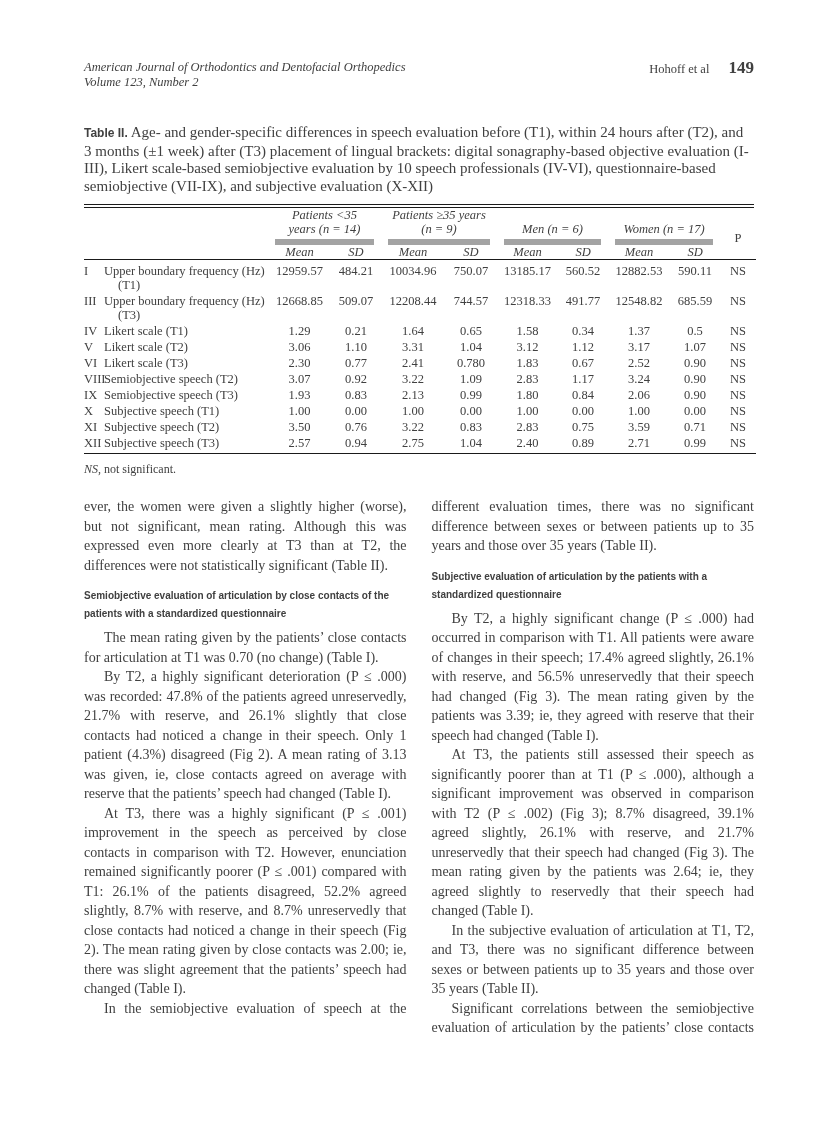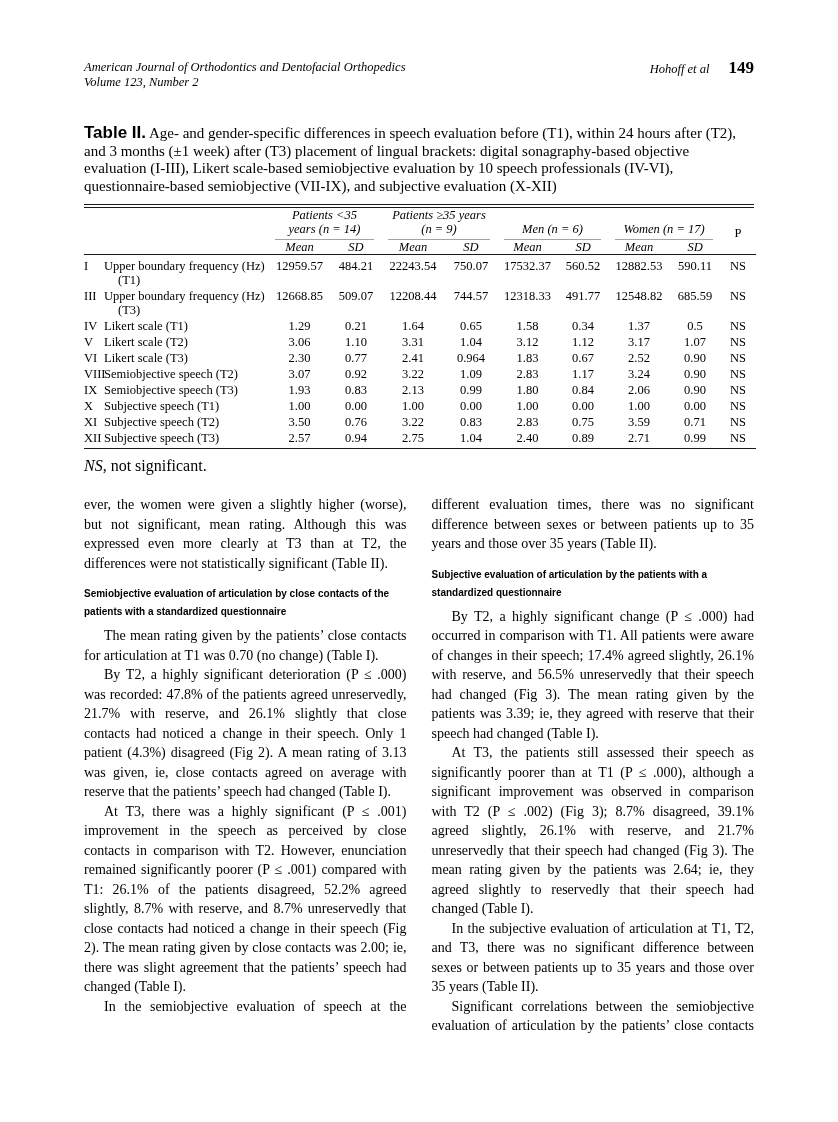--- a/index.html
+++ b/index.html
@@ -5,47 +5,47 @@
   html, body { margin: 0; padding: 0; background: #e8e8e8; }
   .page {
     position: relative;
     width: 838px;
     height: 1122px;
     margin: 0 auto;
     background: #ffffff;
     box-sizing: border-box;
     padding: 60px 84px 0 84px;
     font-family: "Liberation Serif", serif;
-    color: #000000;
+    color: #404040;
     overflow: hidden;
   }
   
   .running-head {
     display: flex;
     justify-content: space-between;
     align-items: flex-start;
     font-size: 12.5px;
     line-height: 15px;
   }
   .rh-left { font-style: italic; }
   .rh-right { white-space: nowrap; }
-  .rh-authors { font-style: italic; }
+  .rh-authors { }
   .rh-page { font-weight: bold; font-style: normal; margin-left: 16px; font-size: 17px; }
 
   
   .caption {
     margin-top: 34px;
     font-size: 15px;
     line-height: 17.5px;
     text-align: left;
   }
   .caption .tlabel {
     font-family: "Liberation Sans", sans-serif;
     font-weight: bold;
-    font-size: 17px;
+    font-size: 12px;
   }
 
   .rule-double {
     margin-top: 9px;
     height: 2px;
     border-top: 1px solid #1a1a1a;
     border-bottom: 1px solid #1a1a1a;
   }
 
   
@@ -56,35 +56,35 @@
     font-size: 12.5px;
     line-height: 14px;
   }
   table.results thead { border-bottom: 1.5px solid #1a1a1a; }
   table.results tbody { border-bottom: 1.5px solid #1a1a1a; }
   table.results th { font-weight: normal; padding: 0; vertical-align: bottom; }
   .group-cell { padding-top: 7px; }
   .group-head {
     font-style: italic;
     text-align: center;
-    border-bottom: 1px solid #a3a3a3;
+    border-bottom: 6px solid #a3a3a3;
     padding: 0 2px 3px 2px;
     margin: 0 7px;
   }
   .p-head { text-align: center; padding-bottom: 5px; font-size: 12.5px; }
   .sub { text-align: center; font-style: italic; padding: 5px 0 6px 0; margin-top: 43px; }
   table.results tbody td { padding: 1px 0; vertical-align: top; }
   table.results tbody tr:first-child td { padding-top: 4px; }
   table.results tbody tr:last-child td { padding-bottom: 3px; }
   td.roman { text-align: left; padding-left: 1px; }
   td.lbl { padding-left: 14px; text-indent: -14px; padding-right: 4px; }
   td.num { text-align: center; }
   td.pcol { text-align: center; }
 
-  .footnote { margin-top: 8px; font-size: 16px; }
+  .footnote { margin-top: 8px; font-size: 12px; }
   .footnote .abbr { font-style: italic; }
 
   
   .columns {
     display: flex;
     gap: 25px;
     margin-top: 20px;
     font-size: 14px;
     line-height: 19.5px;
     text-align: justify;
@@ -167,23 +167,23 @@
           <th class="sub">SD</th>
           <th></th>
         </tr>
       </thead>
     <tbody>
         <tr>
           <td class="roman">I</td>
           <td class="lbl">Upper boundary frequency (Hz) (T1)</td>
           <td class="num">12959.57</td>
           <td class="num">484.21</td>
-          <td class="num">22243.54</td>
+          <td class="num">10034.96</td>
           <td class="num">750.07</td>
-          <td class="num">17532.37</td>
+          <td class="num">13185.17</td>
           <td class="num">560.52</td>
           <td class="num">12882.53</td>
           <td class="num">590.11</td>
           <td class="pcol">NS</td>
         </tr>
         <tr>
           <td class="roman">III</td>
           <td class="lbl">Upper boundary frequency (Hz) (T3)</td>
           <td class="num">12668.85</td>
           <td class="num">509.07</td>
@@ -220,21 +220,21 @@
           <td class="num">3.17</td>
           <td class="num">1.07</td>
           <td class="pcol">NS</td>
         </tr>
         <tr>
           <td class="roman">VI</td>
           <td class="lbl">Likert scale (T3)</td>
           <td class="num">2.30</td>
           <td class="num">0.77</td>
           <td class="num">2.41</td>
-          <td class="num">0.964</td>
+          <td class="num">0.780</td>
           <td class="num">1.83</td>
           <td class="num">0.67</td>
           <td class="num">2.52</td>
           <td class="num">0.90</td>
           <td class="pcol">NS</td>
         </tr>
         <tr>
           <td class="roman">VIII</td>
           <td class="lbl">Semiobjective speech (T2)</td>
           <td class="num">3.07</td>

